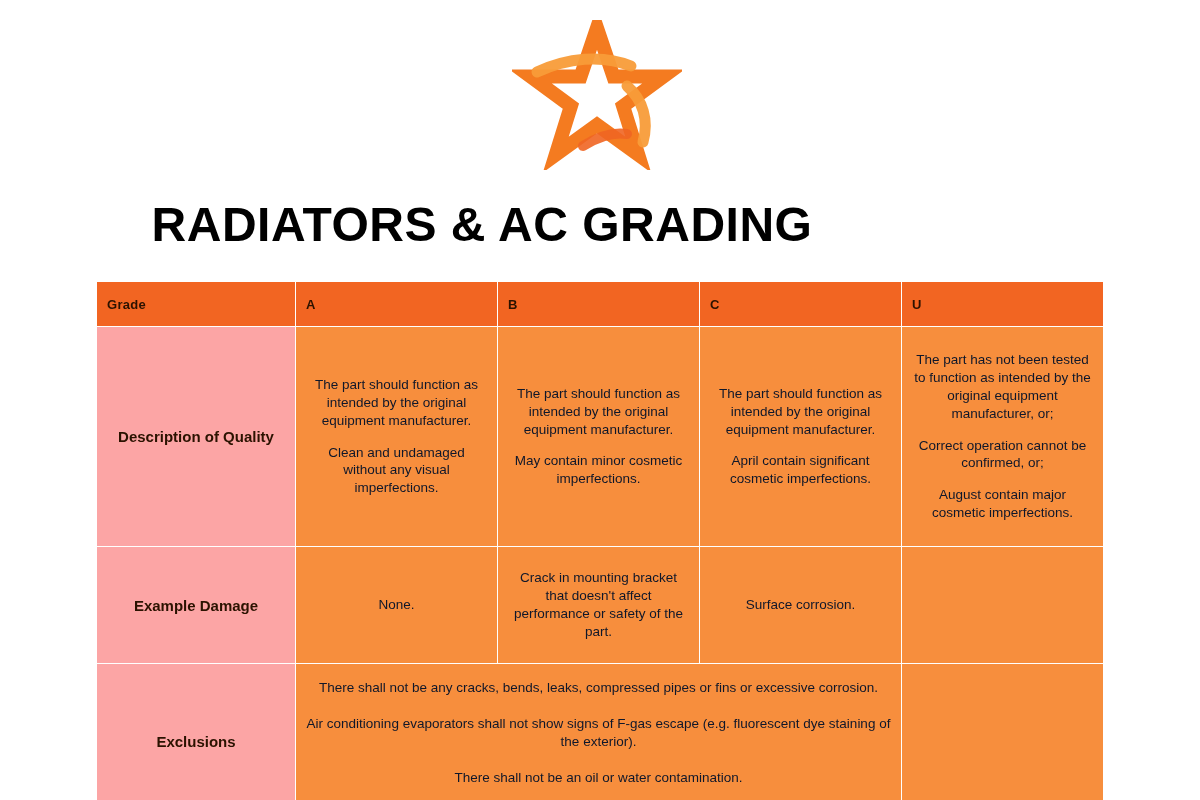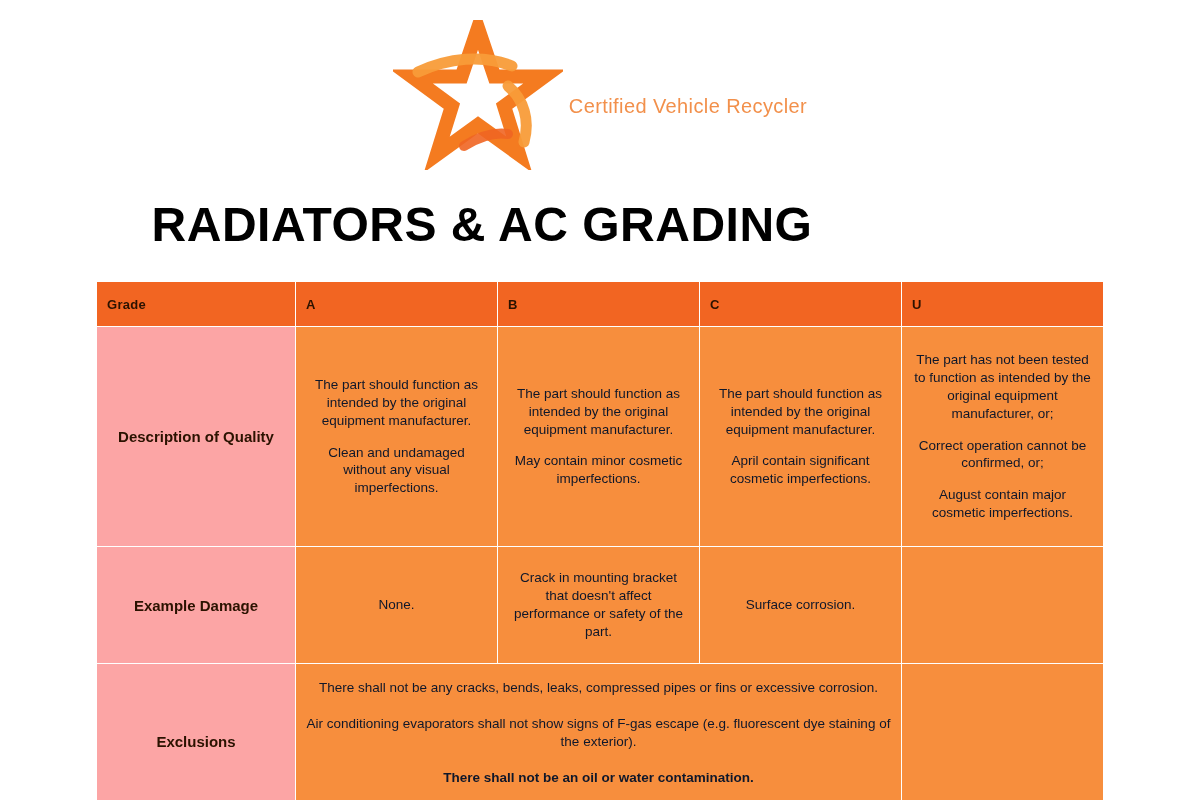--- a/index.html
+++ b/index.html
@@ -121,41 +121,40 @@
   .body-cell p:last-child {
     margin-bottom: 0;
   }
   .empty-cell {
     background: #f78e3d;
   }
   .row-desc .body-cell { height: 203px; }
   .row-example .body-cell { height: 100px; }
   .row-excl .body-cell { height: 138px; }
   .excl-cell p { margin: 0 0 18px 0; }
-  .excl-cell p:last-child { margin-bottom: 16px; font-weight: bold; }
+  .excl-cell p:last-child { margin-bottom: 16px; }
 </style>
 </head>
 <body>
 
 <div class="page">
 
   <div class="logo-block">
     <div class="logo-inner">
       <svg class="logo-star" viewBox="0 0 170 150">
         <g transform="translate(85,78)">
 
           <path d="M 0,-70 L 16.4,-21.6 L 66.6,-21.6 L 26.1,8.2 L 41.2,56.6 L 0,26.8 L -41.2,56.6 L -26.1,8.2 L -66.6,-21.6 L -16.4,-21.6 Z" fill="none" stroke="#f47b20" stroke-width="14" stroke-linejoin="miter"></path>
 
           <path d="M -60,-26 C -30,-40 5,-44 34,-32" fill="none" stroke="#f89c39" stroke-width="11" stroke-linecap="round" opacity="0.95"></path>
           <path d="M 30,-12 C 46,2 52,22 46,44" fill="none" stroke="#f89c39" stroke-width="11" stroke-linecap="round" opacity="0.95"></path>
           <path d="M -14,48 C 2,38 16,34 30,36" fill="none" stroke="#f06522" stroke-width="10" stroke-linecap="round" opacity="0.9"></path>
         </g>
       </svg>
       <div class="logo-text">
-        <div class="logo-tag">Certified Vehicle Recycler</div>
       </div>
     </div>
   </div>
 
   <div class="doc-title">RADIATORS &amp; AC GRADING</div>
 
   <table class="grade-table">
     <thead>
       <tr>
         <th class="head-cell row-label-head" style="width:178px">Grade</th>

